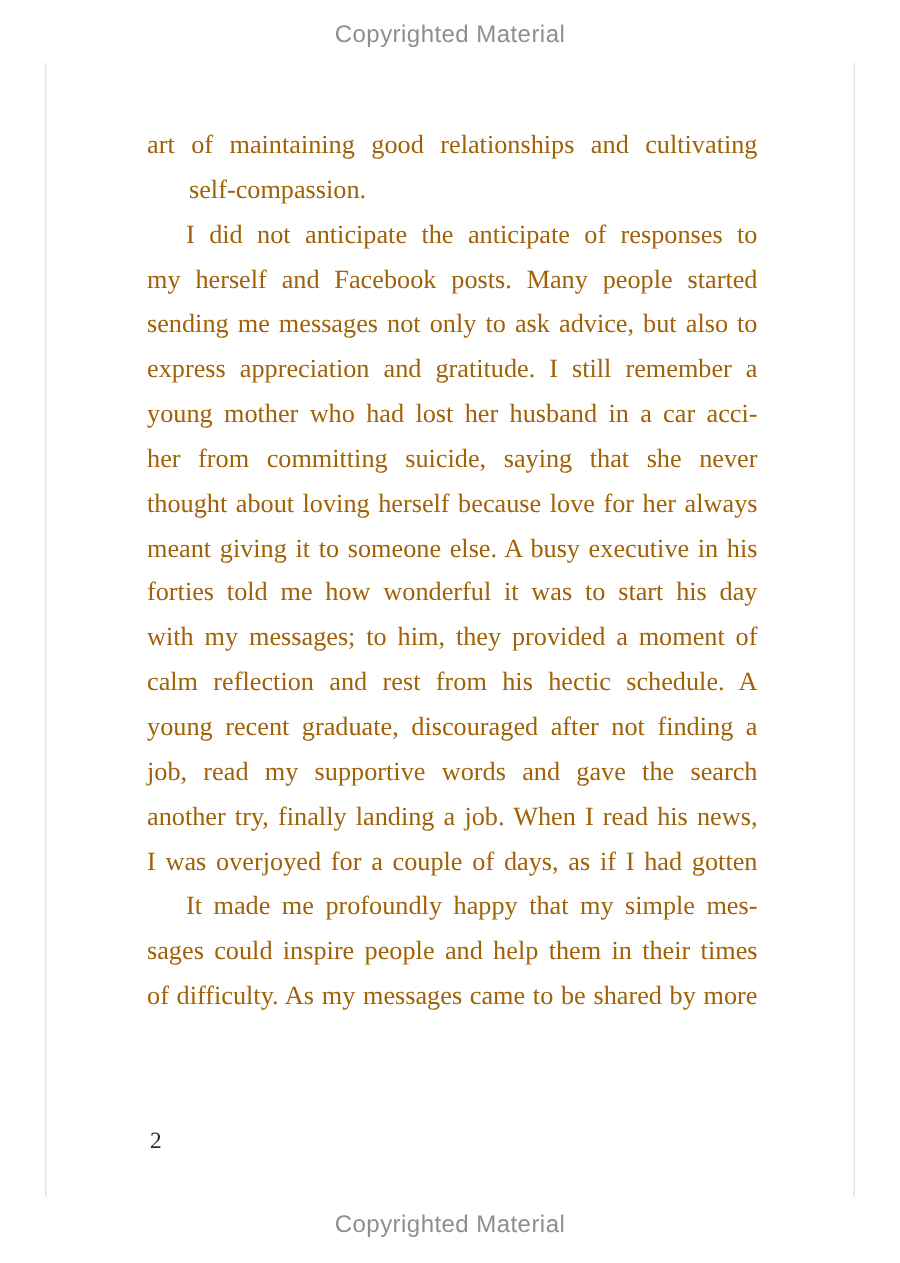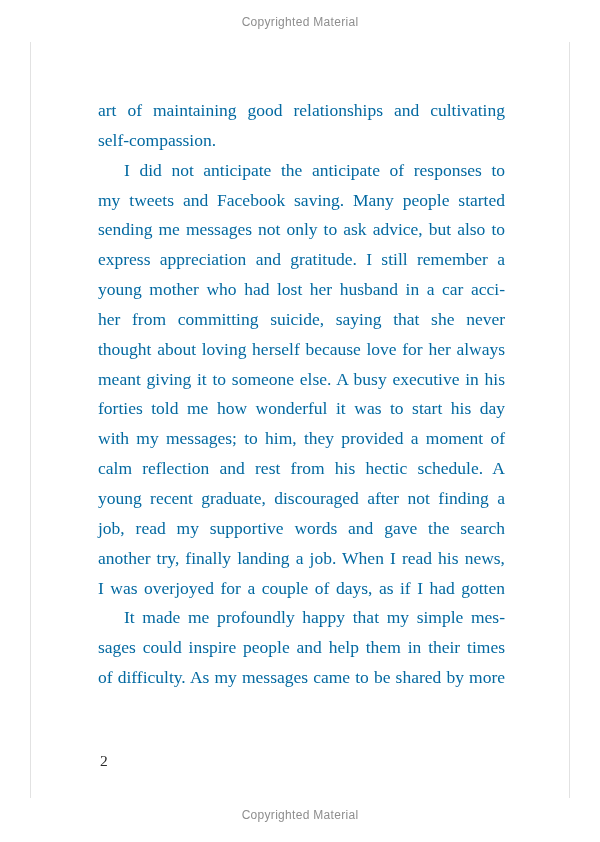--- a/index.html
+++ b/index.html
@@ -15,57 +15,58 @@
     overflow: hidden;
     font-family: "Liberation Serif", serif;
     color: #1f1f1f;
   }
   .copyright-notice {
     position: absolute;
     left: 0;
     width: 100%;
     text-align: center;
     font-family: "Liberation Sans", sans-serif;
-    font-size: 12px;
+    font-size: 16px;
     letter-spacing: 0.3px;
     color: #8e8e8e;
   }
   .copyright-top { top: 15px; }
   .copyright-bottom { top: 808px; }
 
   .page-edge {
     position: absolute;
     top: 42px;
     width: 1px;
     height: 756px;
     background: #e2e2e2;
   }
   .page-edge.left  { left: 30px; }
   .page-edge.right { left: 569px; }
 
   .text-block {
     position: absolute;
     left: 98px;
-    top: 96px;
+    top: 82px;
     width: 407px;
     font-size: 17.5px;
     line-height: 29.85px;
-    color: #0369a1;
+    color: #a16207;
   }
   .line {
     text-align: justify;
     text-align-last: justify;
     white-space: normal;
   }
   .line.indent {
     padding-left: 26px;
   }
   .line.para-end {
     text-align: left;
     text-align-last: left;
+    margin-left: 28px;
   }
   .page-number {
     position: absolute;
     left: 100px;
     top: 752px;
     font-size: 15.5px;
     color: #2a2a2a;
     font-family: "Liberation Serif", serif;
   }
 </style>
@@ -76,21 +77,21 @@
 
   <div class="copyright-notice copyright-top">Copyrighted Material</div>
 
   <div class="page-edge left"></div>
   <div class="page-edge right"></div>
 
   <div class="text-block">
       <div class="line">art of maintaining good relationships and cultivating</div>
       <div class="line para-end">self-compassion.</div>
       <div class="line indent">I did not anticipate the anticipate of responses to</div>
-      <div class="line">my tweets and Facebook saving. Many people started</div>
+      <div class="line">my herself and Facebook posts. Many people started</div>
       <div class="line">sending me messages not only to ask advice, but also to</div>
       <div class="line">express appreciation and gratitude. I still remember a</div>
       <div class="line">young mother who had lost her husband in a car acci-</div>
       <div class="line">her from committing suicide, saying that she never</div>
       <div class="line">thought about loving herself because love for her always</div>
       <div class="line">meant giving it to someone else. A busy executive in his</div>
       <div class="line">forties told me how wonderful it was to start his day</div>
       <div class="line">with my messages; to him, they provided a moment of</div>
       <div class="line">calm reflection and rest from his hectic schedule. A</div>
       <div class="line">young recent graduate, discouraged after not finding a</div>

